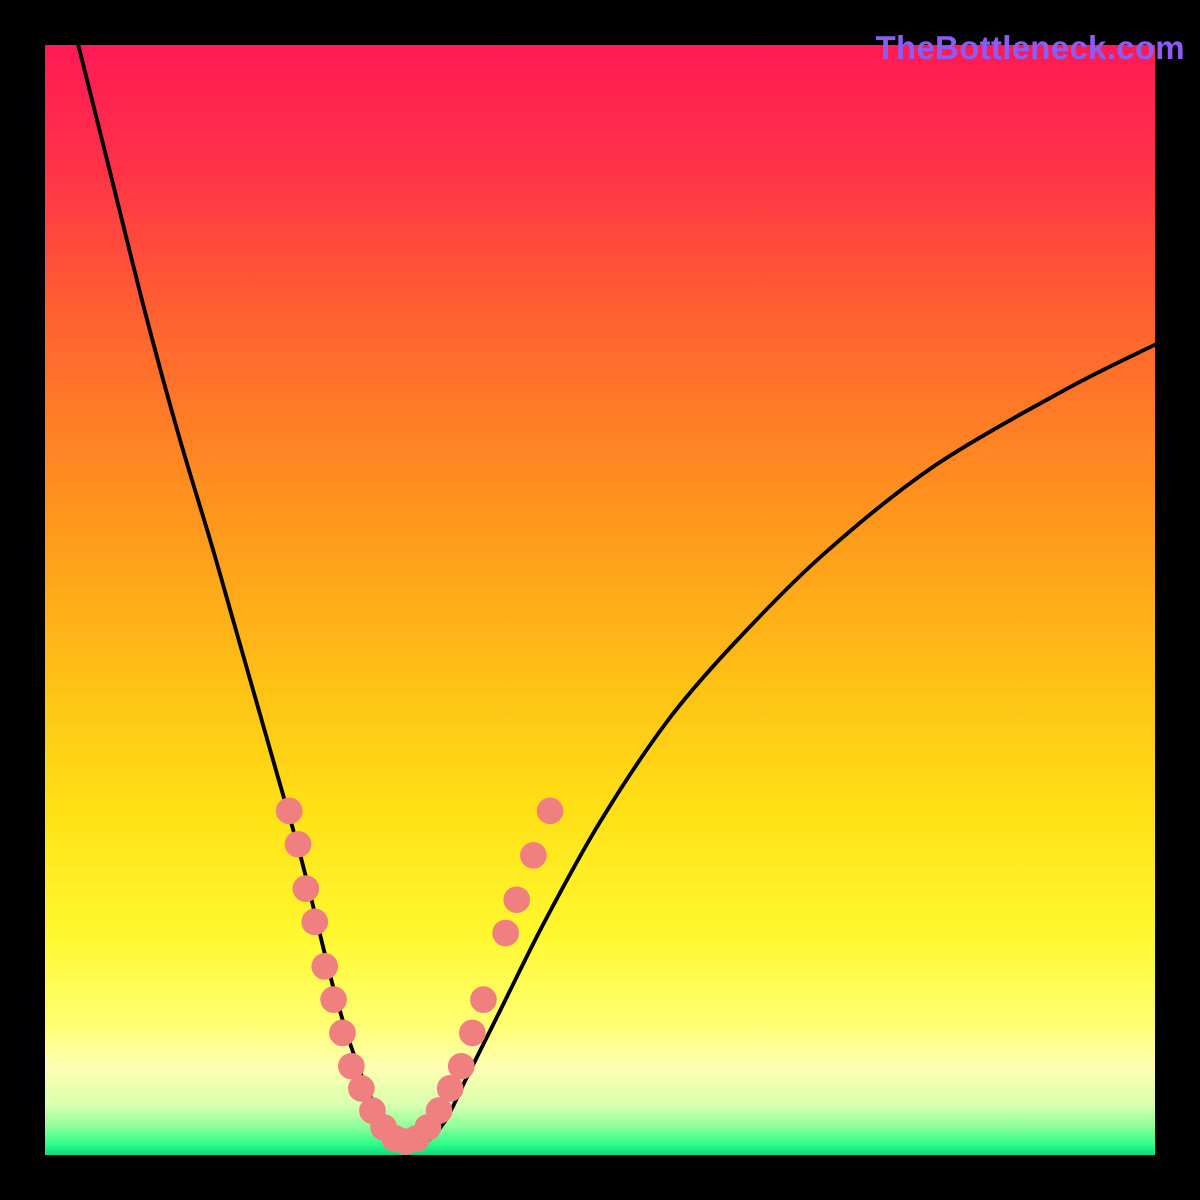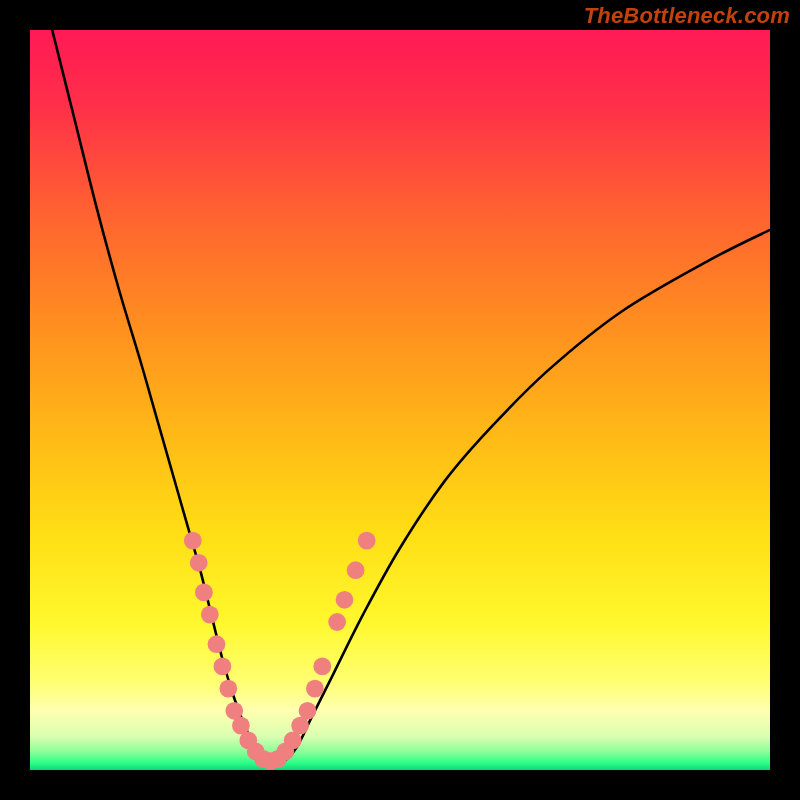--- a/index.html
+++ b/index.html
@@ -29,28 +29,27 @@
   }
   .gradient {
     position: absolute;
     top: 0;
     left: 0;
     width: 100%;
     height: 100%;
   }
   .watermark {
     position: absolute;
-    top: 3px;
+    top: 19px;
     right: 10px;
-    color: #c2410c;
+    color: #8b5cf6;
     font-size: 22px;
     font-weight: 600;
     letter-spacing: 0.2px;
     z-index: 10;
-    font-style: italic;
   }
   svg.curve {
     position: absolute;
     top: 0;
     left: 0;
     width: 100%;
     height: 100%;
     z-index: 5;
   }
 </style>

